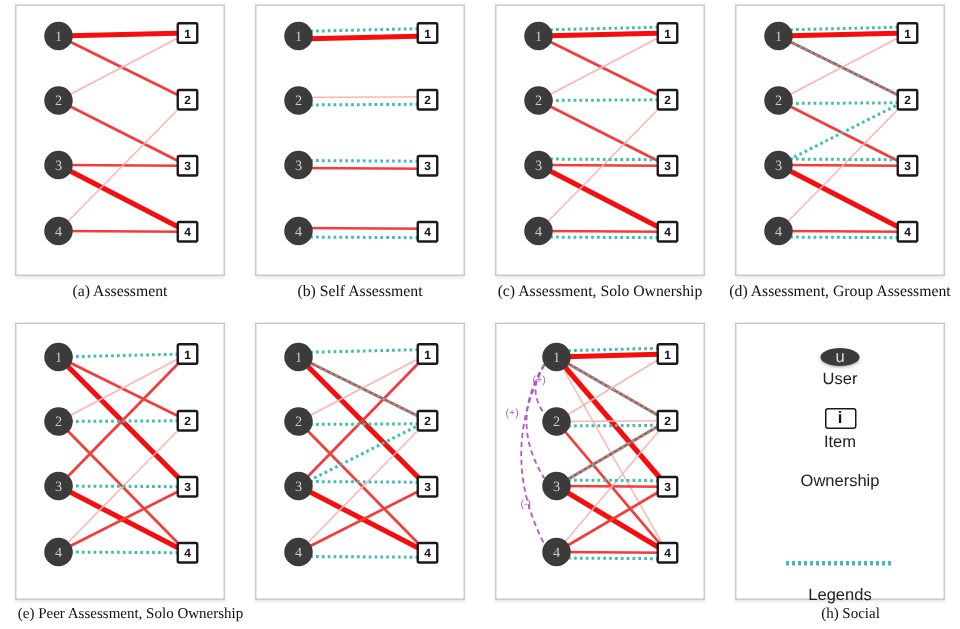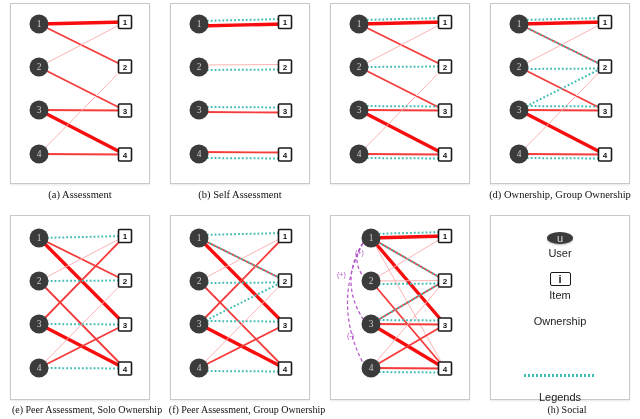--- a/index.html
+++ b/index.html
@@ -120,20 +120,21 @@
           <rect x="107.5" y="11.5" width="13" height="13" rx="1" fill="#ffffff" stroke="#1a1a1a" stroke-width="1.6"></rect>
           <text x="114" y="21" fill="#111111" font-size="8" font-weight="bold" text-anchor="middle" font-family="Liberation Sans, sans-serif">1</text>
           <rect x="107.5" y="56" width="13" height="13" rx="1" fill="#ffffff" stroke="#1a1a1a" stroke-width="1.6"></rect>
           <text x="114" y="65.5" fill="#111111" font-size="8" font-weight="bold" text-anchor="middle" font-family="Liberation Sans, sans-serif">2</text>
           <rect x="107.5" y="100" width="13" height="13" rx="1" fill="#ffffff" stroke="#1a1a1a" stroke-width="1.6"></rect>
           <text x="114" y="109.5" fill="#111111" font-size="8" font-weight="bold" text-anchor="middle" font-family="Liberation Sans, sans-serif">3</text>
           <rect x="107.5" y="144" width="13" height="13" rx="1" fill="#ffffff" stroke="#1a1a1a" stroke-width="1.6"></rect>
           <text x="114" y="153.5" fill="#111111" font-size="8" font-weight="bold" text-anchor="middle" font-family="Liberation Sans, sans-serif">4</text>
         </svg>
       </div>
+    <div class="caption">(c) Assessment, Solo Ownership</div>
   </div>
 
   <div class="cell">
     <div class="box">
         <svg id="svg-d" width="138" height="179" viewBox="0 0 138 179">
           <line x1="28" y1="20" x2="114" y2="18" stroke="#f70d0d" stroke-width="3.4" stroke-linecap="round"></line>
           <line x1="28" y1="20" x2="114" y2="62.5" stroke="#f63b3b" stroke-width="1.8" stroke-linecap="round"></line>
           <line x1="28" y1="63" x2="114" y2="18" stroke="#ffb3b3" stroke-width="1" stroke-linecap="round"></line>
           <line x1="28" y1="63" x2="114" y2="106.5" stroke="#f63b3b" stroke-width="1.8" stroke-linecap="round"></line>
           <line x1="28" y1="106" x2="114" y2="106.5" stroke="#f63b3b" stroke-width="1.8" stroke-linecap="round"></line>
@@ -157,21 +158,21 @@
           <rect x="107.5" y="11.5" width="13" height="13" rx="1" fill="#ffffff" stroke="#1a1a1a" stroke-width="1.6"></rect>
           <text x="114" y="21" fill="#111111" font-size="8" font-weight="bold" text-anchor="middle" font-family="Liberation Sans, sans-serif">1</text>
           <rect x="107.5" y="56" width="13" height="13" rx="1" fill="#ffffff" stroke="#1a1a1a" stroke-width="1.6"></rect>
           <text x="114" y="65.5" fill="#111111" font-size="8" font-weight="bold" text-anchor="middle" font-family="Liberation Sans, sans-serif">2</text>
           <rect x="107.5" y="100" width="13" height="13" rx="1" fill="#ffffff" stroke="#1a1a1a" stroke-width="1.6"></rect>
           <text x="114" y="109.5" fill="#111111" font-size="8" font-weight="bold" text-anchor="middle" font-family="Liberation Sans, sans-serif">3</text>
           <rect x="107.5" y="144" width="13" height="13" rx="1" fill="#ffffff" stroke="#1a1a1a" stroke-width="1.6"></rect>
           <text x="114" y="153.5" fill="#111111" font-size="8" font-weight="bold" text-anchor="middle" font-family="Liberation Sans, sans-serif">4</text>
         </svg>
       </div>
-    <div class="caption">(d) Ownership, Group Ownership</div>
+    <div class="caption">(d) Assessment, Group Assessment</div>
   </div>
 
   <div class="cell row2">
     <div class="box">
         <svg id="svg-e" width="138" height="183" viewBox="0 0 138 183">
           <line x1="28" y1="22" x2="114" y2="64.5" stroke="#f63b3b" stroke-width="1.8" stroke-linecap="round"></line>
           <line x1="28" y1="22" x2="114" y2="108.5" stroke="#f70d0d" stroke-width="3.4" stroke-linecap="round"></line>
           <line x1="28" y1="65" x2="114" y2="20" stroke="#ffb3b3" stroke-width="1" stroke-linecap="round"></line>
           <line x1="28" y1="65" x2="114" y2="152.5" stroke="#f63b3b" stroke-width="1.8" stroke-linecap="round"></line>
           <line x1="28" y1="108" x2="114" y2="20" stroke="#f63b3b" stroke-width="1.8" stroke-linecap="round"></line>
@@ -231,21 +232,20 @@
           <rect x="107.5" y="13.5" width="13" height="13" rx="1" fill="#ffffff" stroke="#1a1a1a" stroke-width="1.6"></rect>
           <text x="114" y="23" fill="#111111" font-size="8" font-weight="bold" text-anchor="middle" font-family="Liberation Sans, sans-serif">1</text>
           <rect x="107.5" y="58" width="13" height="13" rx="1" fill="#ffffff" stroke="#1a1a1a" stroke-width="1.6"></rect>
           <text x="114" y="67.5" fill="#111111" font-size="8" font-weight="bold" text-anchor="middle" font-family="Liberation Sans, sans-serif">2</text>
           <rect x="107.5" y="102" width="13" height="13" rx="1" fill="#ffffff" stroke="#1a1a1a" stroke-width="1.6"></rect>
           <text x="114" y="111.5" fill="#111111" font-size="8" font-weight="bold" text-anchor="middle" font-family="Liberation Sans, sans-serif">3</text>
           <rect x="107.5" y="146" width="13" height="13" rx="1" fill="#ffffff" stroke="#1a1a1a" stroke-width="1.6"></rect>
           <text x="114" y="155.5" fill="#111111" font-size="8" font-weight="bold" text-anchor="middle" font-family="Liberation Sans, sans-serif">4</text>
         </svg>
       </div>
-    <div class="caption">(f) Peer Assessment, Group Ownership</div>
   </div>
 
   <div class="cell row2">
     <div class="box">
         <svg id="svg-g" width="138" height="183" viewBox="0 0 138 183">
           <path d="M 32 27 Q 20 43.5 32 60" fill="none" stroke="#b455c8" stroke-width="1.2" stroke-dasharray="3.5 2.5"></path>
           <text x="24" y="39" fill="#b455c8" font-size="7" font-family="Liberation Sans, sans-serif">(+)</text>
           <path d="M 32 27 Q 8 65 32 103" fill="none" stroke="#b455c8" stroke-width="1.2" stroke-dasharray="3.5 2.5"></path>
           <text x="6" y="61" fill="#b455c8" font-size="7" font-family="Liberation Sans, sans-serif">(+)</text>
           <path d="M 32 27 Q 1 87 32 147" fill="none" stroke="#b455c8" stroke-width="1.2" stroke-dasharray="3.5 2.5"></path>

